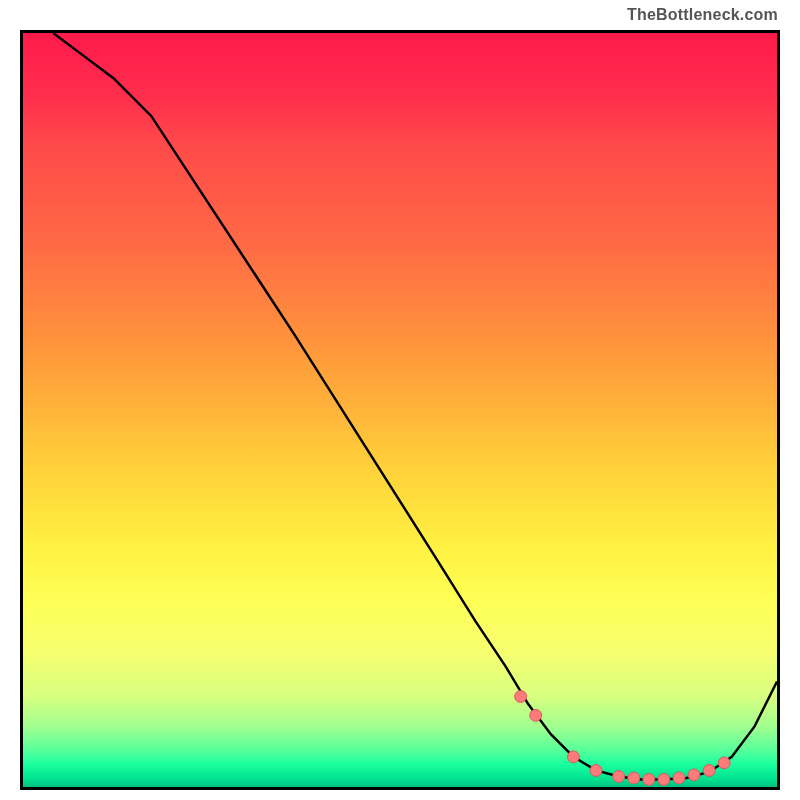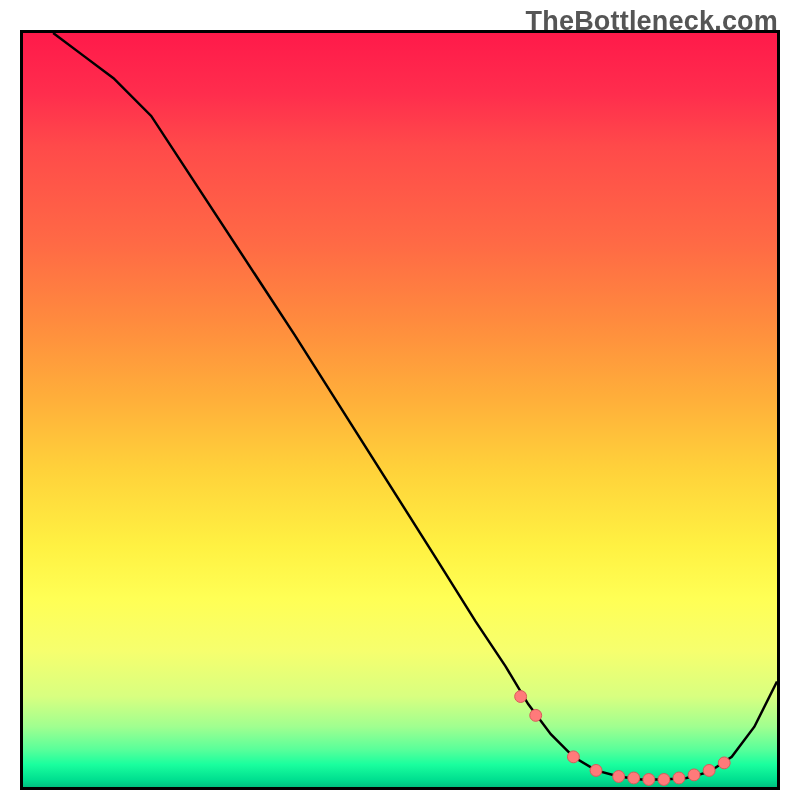--- a/index.html
+++ b/index.html
@@ -45,21 +45,21 @@
     position: absolute;
     inset: 0;
     width: 100%;
     height: 100%;
   }
   .watermark {
     position: absolute;
     top: 6px;
     right: 22px;
     font-family: Arial, Helvetica, sans-serif;
-    font-size: 27px;
+    font-size: 16px;
     font-weight: bold;
     color: #555;
     letter-spacing: 0.2px;
   }
   .dot {
     fill: #ff7a7a;
     stroke: #d85a5a;
     stroke-width: 1;
   }
 </style>

